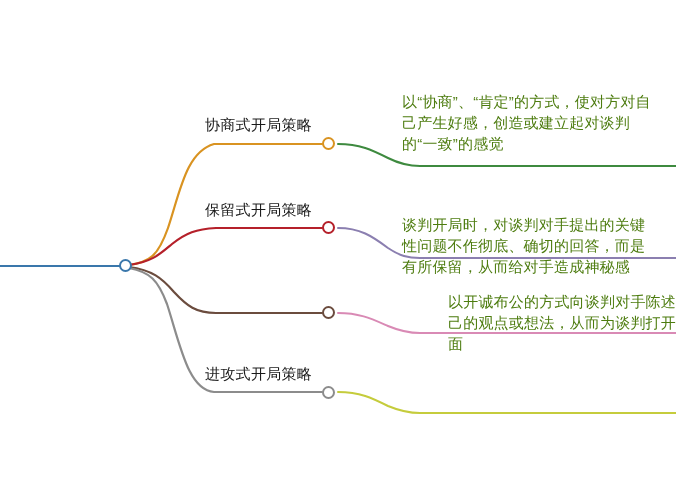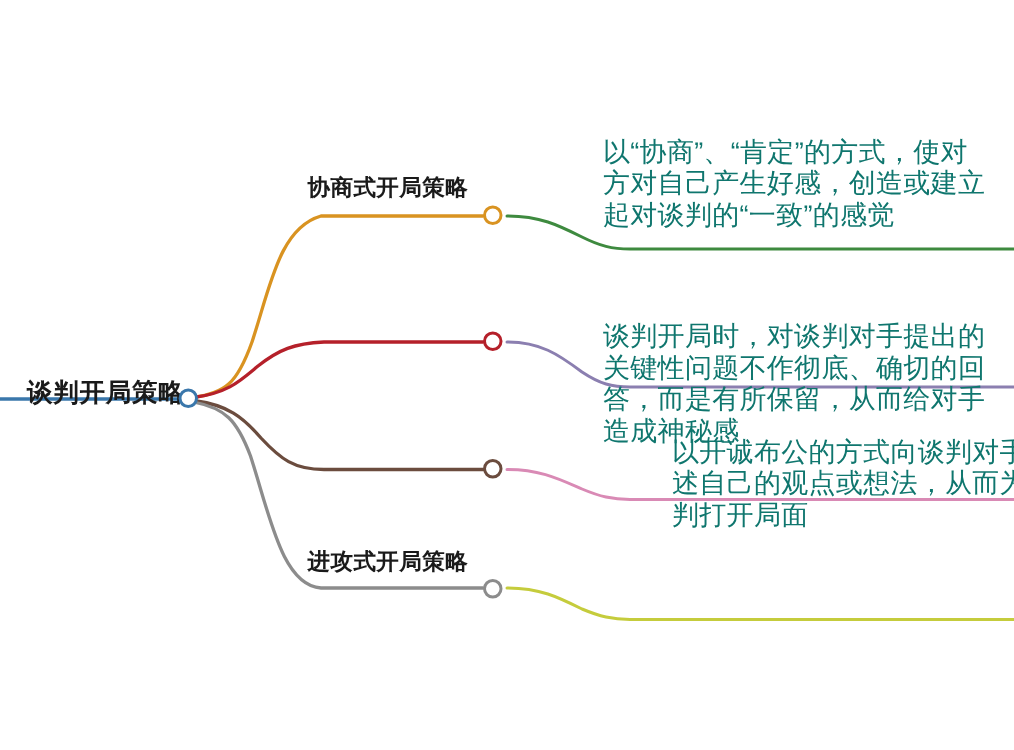--- a/index.html
+++ b/index.html
@@ -41,31 +41,31 @@
     font-size: 17px;
     font-weight: bold;
     color: #1a1a1a;
     letter-spacing: 0.5px;
     white-space: nowrap;
     z-index: 4;
   }
   .branch-label {
     position: absolute;
     font-size: 15px;
-    font-weight: bold;
+    font-weight: normal;
     color: #1a1a1a;
     letter-spacing: 0.3px;
     white-space: nowrap;
     z-index: 4;
   }
   .leaf-text {
     position: absolute;
-    font-size: 18px;
+    font-size: 15px;
     line-height: 21px;
-    color: #0f766e;
+    color: #4d7c0f;
     width: 258px;
     z-index: 4;
     letter-spacing: 0.2px;
   }
 </style>
 </head>
 <body>
 
 <div id="canvas">
 
@@ -83,27 +83,27 @@
 
     <path d="M 338 144 C 360 144, 372 150, 388 158 C 400 164, 408 166, 420 166 L 676 166" fill="none" stroke="#3e8a3f" stroke-width="2" stroke-linecap="round"></path>
 
     <path d="M 338 228 C 360 228, 372 236, 388 248 C 400 256, 408 258, 420 258 L 676 258" fill="none" stroke="#8b7fb0" stroke-width="2" stroke-linecap="round"></path>
 
     <path d="M 338 313 C 360 313, 372 319, 388 326 C 400 331, 408 333, 420 333 L 676 333" fill="none" stroke="#d98ab5" stroke-width="2" stroke-linecap="round"></path>
 
     <path d="M 338 392 C 360 392, 372 398, 388 406 C 400 411, 408 413, 420 413 L 676 413" fill="none" stroke="#c5cc3c" stroke-width="2" stroke-linecap="round"></path>
   </svg>
 
-  <div class="root-label" style="left:18px; top:250px;">谈判开局策略</div>
   <div class="node-dot" style="left:119px; top:259px; border-color:#3a77ab;"></div>
 
   <div class="branch-label" style="left:205px; top:116px;">协商式开局策略</div>
   <div class="node-dot" style="left:322px; top:137px; border-color:#d99321;"></div>
   <div class="leaf-text" style="left:402px; top:91px;">以“协商”、“肯定”的方式，使对方对自己产生好感，创造或建立起对谈判的“一致”的感觉</div>
 
+  <div class="branch-label" style="left:205px; top:201px;">保留式开局策略</div>
   <div class="node-dot" style="left:322px; top:221px; border-color:#b5202a;"></div>
   <div class="leaf-text" style="left:402px; top:176px;margin-top:38px;">谈判开局时，对谈判对手提出的关键性问题不作彻底、确切的回答，而是有所保留，从而给对手造成神秘感</div>
 
   <div class="node-dot" style="left:322px; top:306px; border-color:#6b4c3e;"></div>
   <div class="leaf-text" style="left:402px; top:291px;margin-left:46px;">以开诚布公的方式向谈判对手陈述自己的观点或想法，从而为谈判打开局面</div>
 
   <div class="branch-label" style="left:205px; top:365px;text-align:center;">进攻式开局策略</div>
   <div class="node-dot" style="left:322px; top:386px; border-color:#8c8c8c;"></div>
 
 </div>

